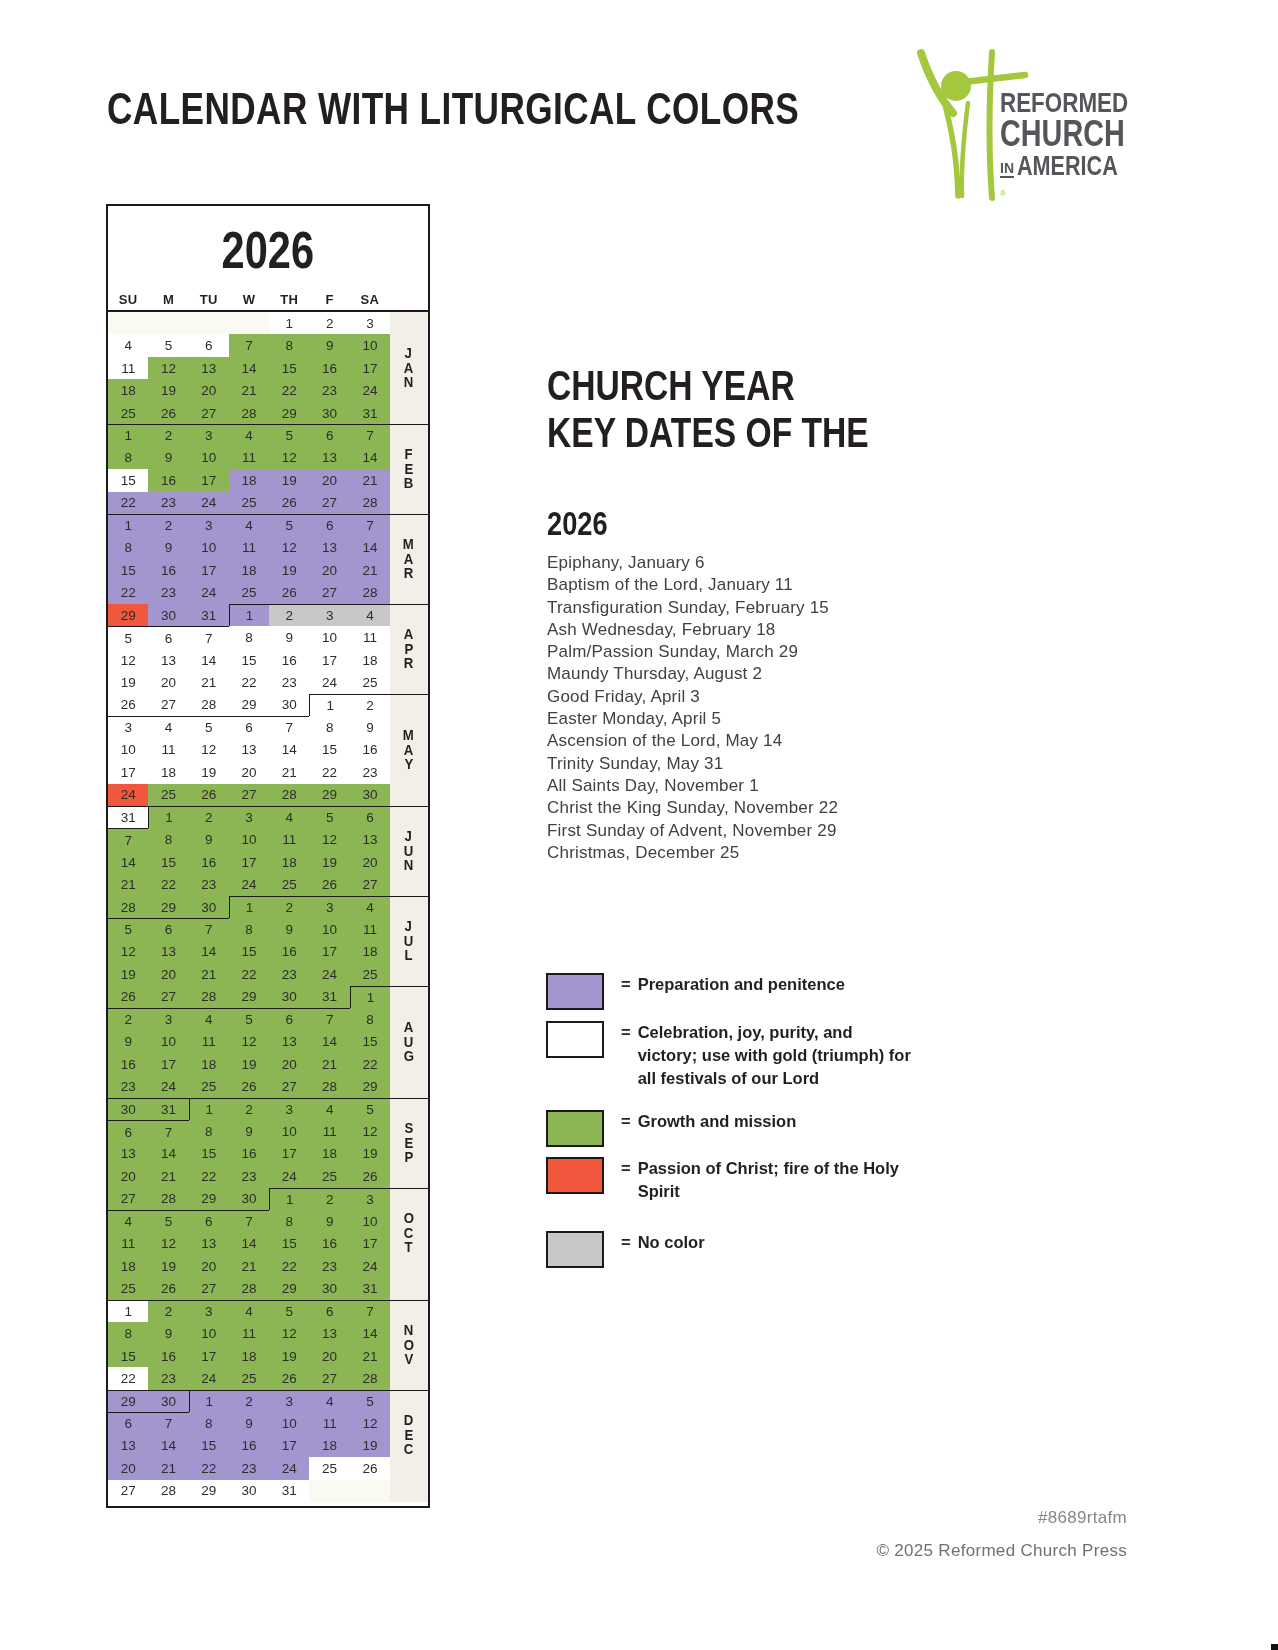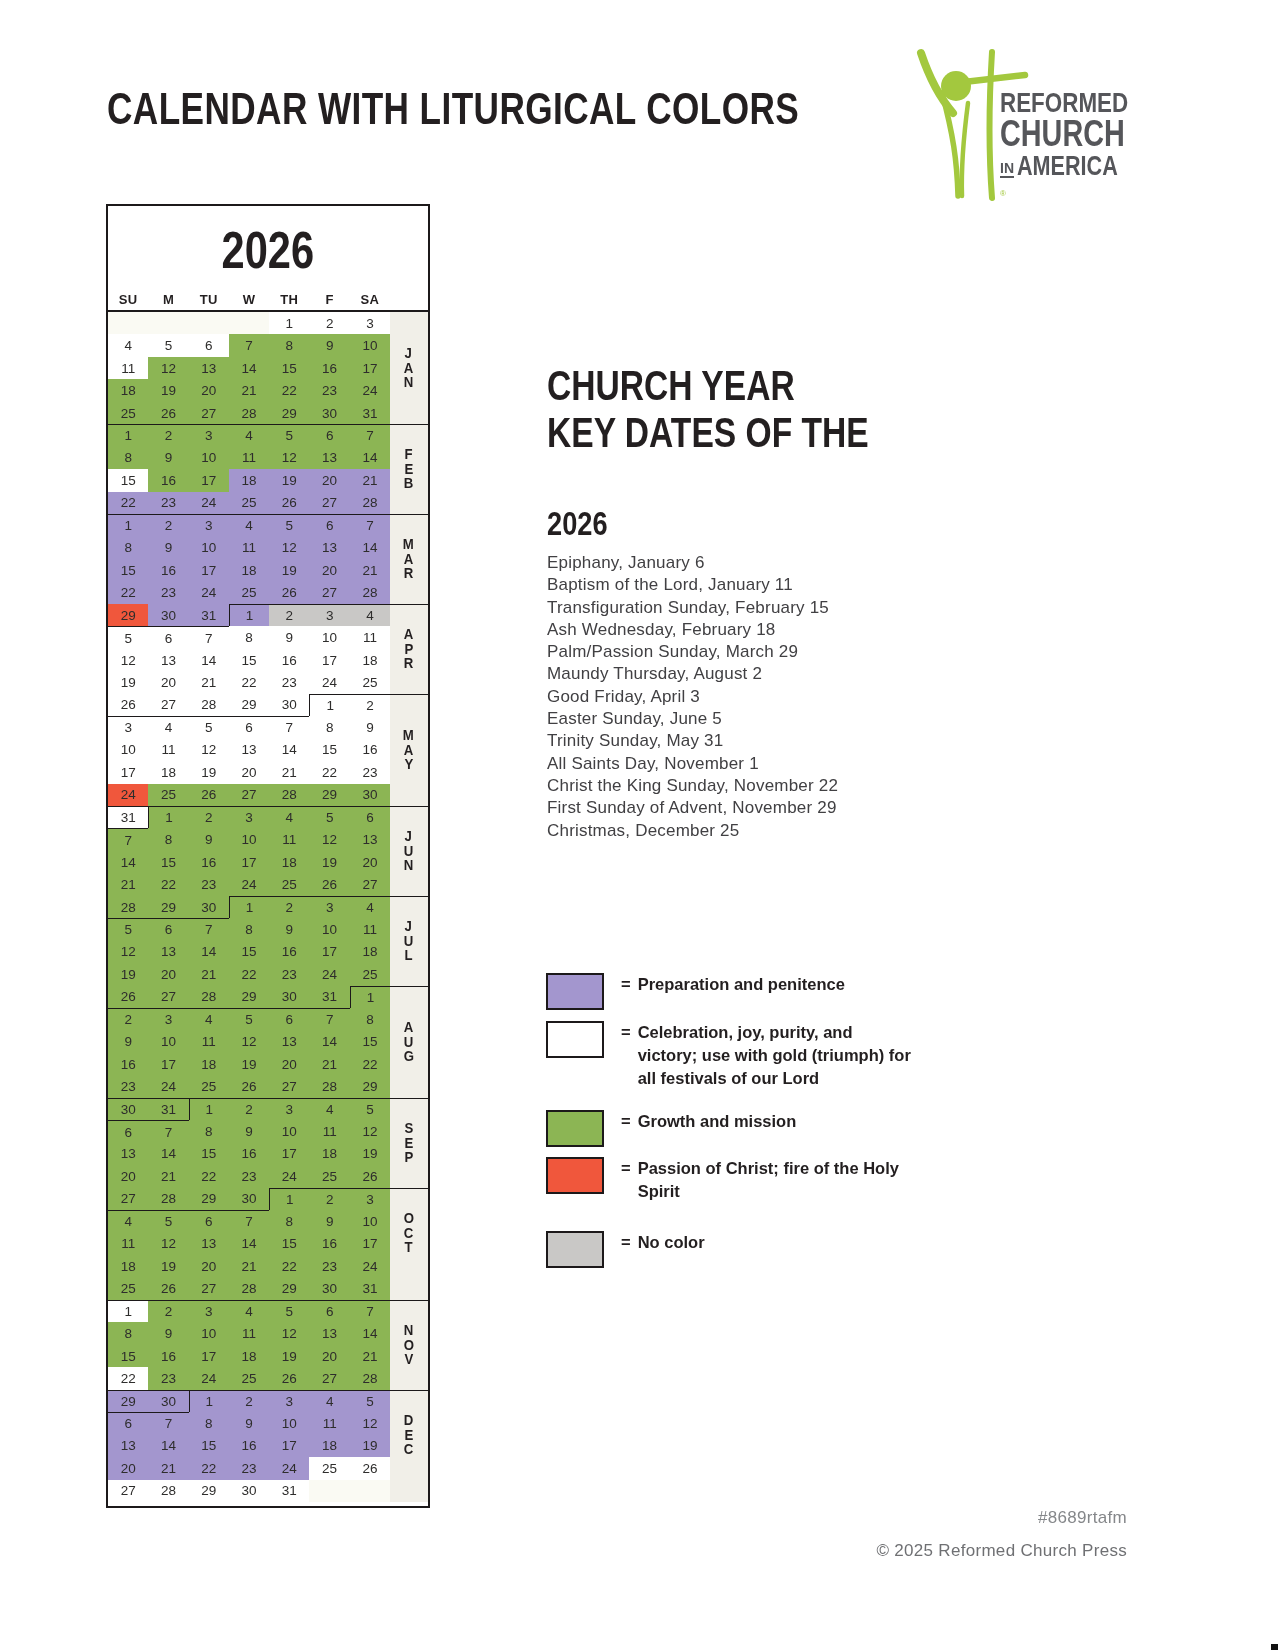--- a/index.html
+++ b/index.html
@@ -605,21 +605,22 @@
       <span class="cond">2026</span>
     </div>
     <div class="kd-list">
         <div>Epiphany, January 6</div>
         <div>Baptism of the Lord, January 11</div>
         <div>Transfiguration Sunday, February 15</div>
         <div>Ash Wednesday, February 18</div>
         <div>Palm/Passion Sunday, March 29</div>
         <div>Maundy Thursday, August 2</div>
         <div>Good Friday, April 3</div>
-        <div>Easter Sunday, June 5</div>
+        <div>Easter Monday, April 5</div>
+        <div>Ascension of the Lord, May 14</div>
         <div>Trinity Sunday, May 31</div>
         <div>All Saints Day, November 1</div>
         <div>Christ the King Sunday, November 22</div>
         <div>First Sunday of Advent, November 29</div>
         <div>Christmas, December 25</div>
       </div>
   </div>
 
   <div class="legend">
       <div class="leg-item" style="margin-bottom: 11px;">

